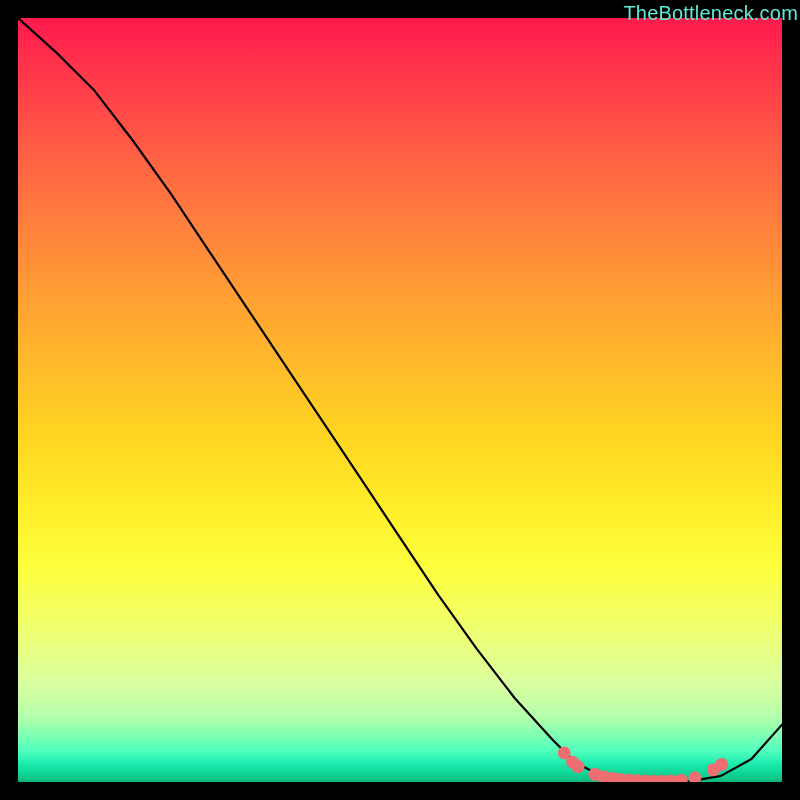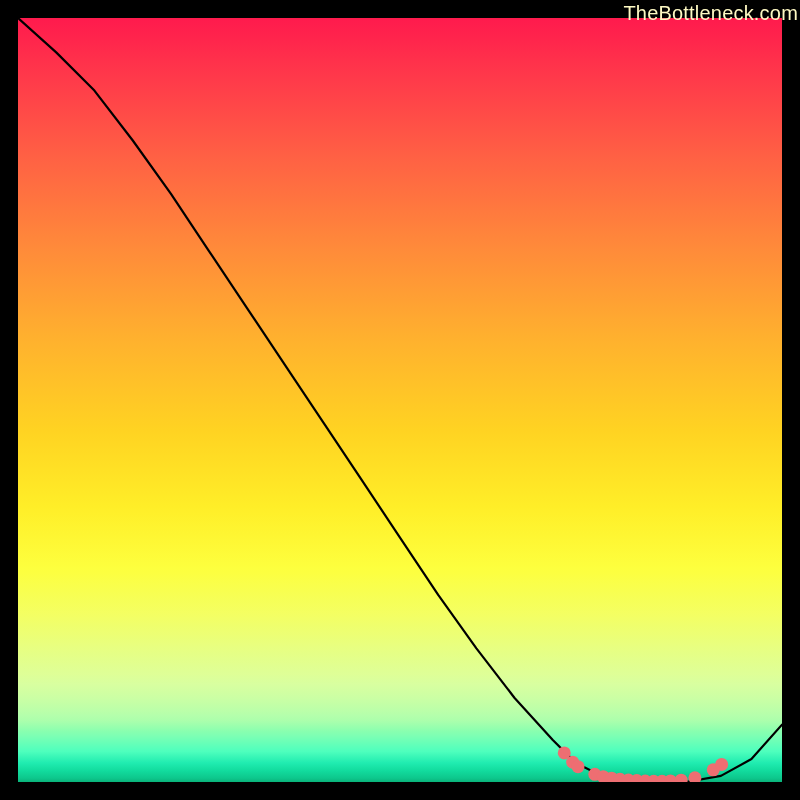--- a/index.html
+++ b/index.html
@@ -58,21 +58,21 @@
       rgba(255,255,240,0.10) 40%,
       rgba(255,255,240,0.22) 70%,
       rgba(255,255,240,0.12) 90%,
       rgba(255,255,240,0.00) 100%);
     pointer-events: none;
   }
   .watermark {
     position: absolute;
     top: 2px;
     right: 2px;
-    color: #fef9c3;
+    color: #5eead4;
     font-size: 20px;
     font-weight: 400;
     letter-spacing: 0.2px;
     user-select: none;
     pointer-events: none;
   }
   svg.overlay {
     position: absolute;
     left: 0;
     top: 0;

